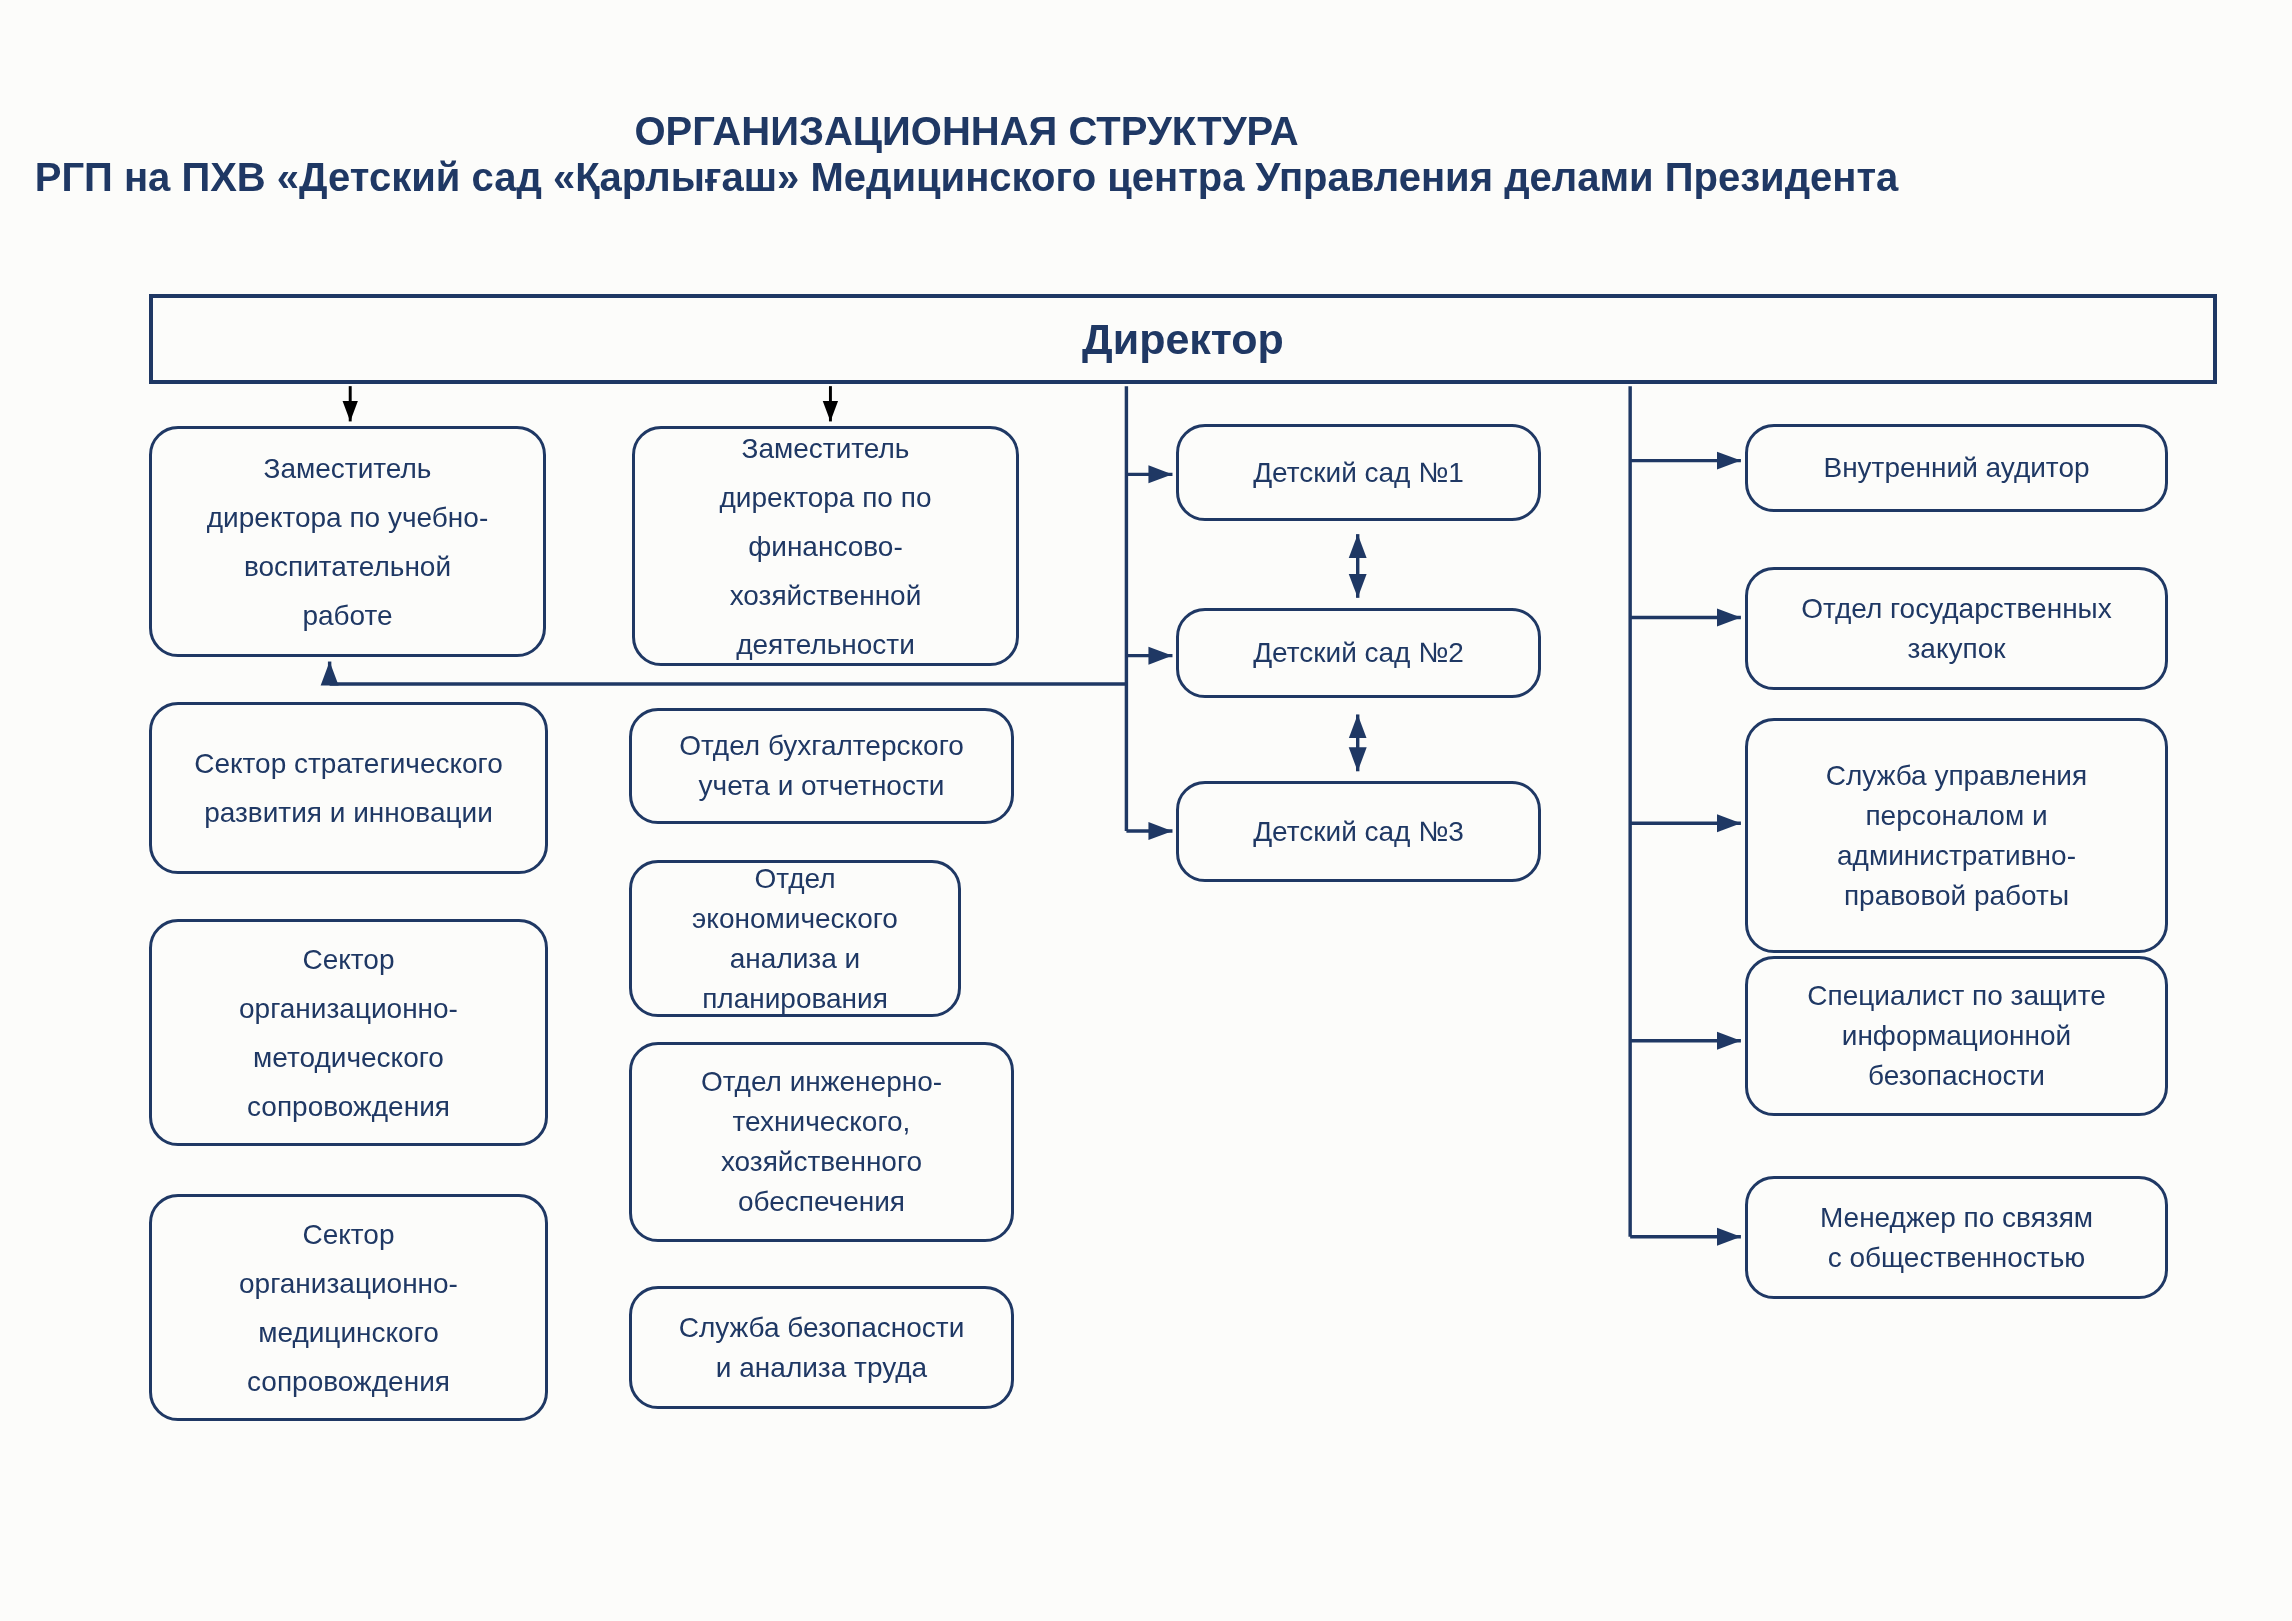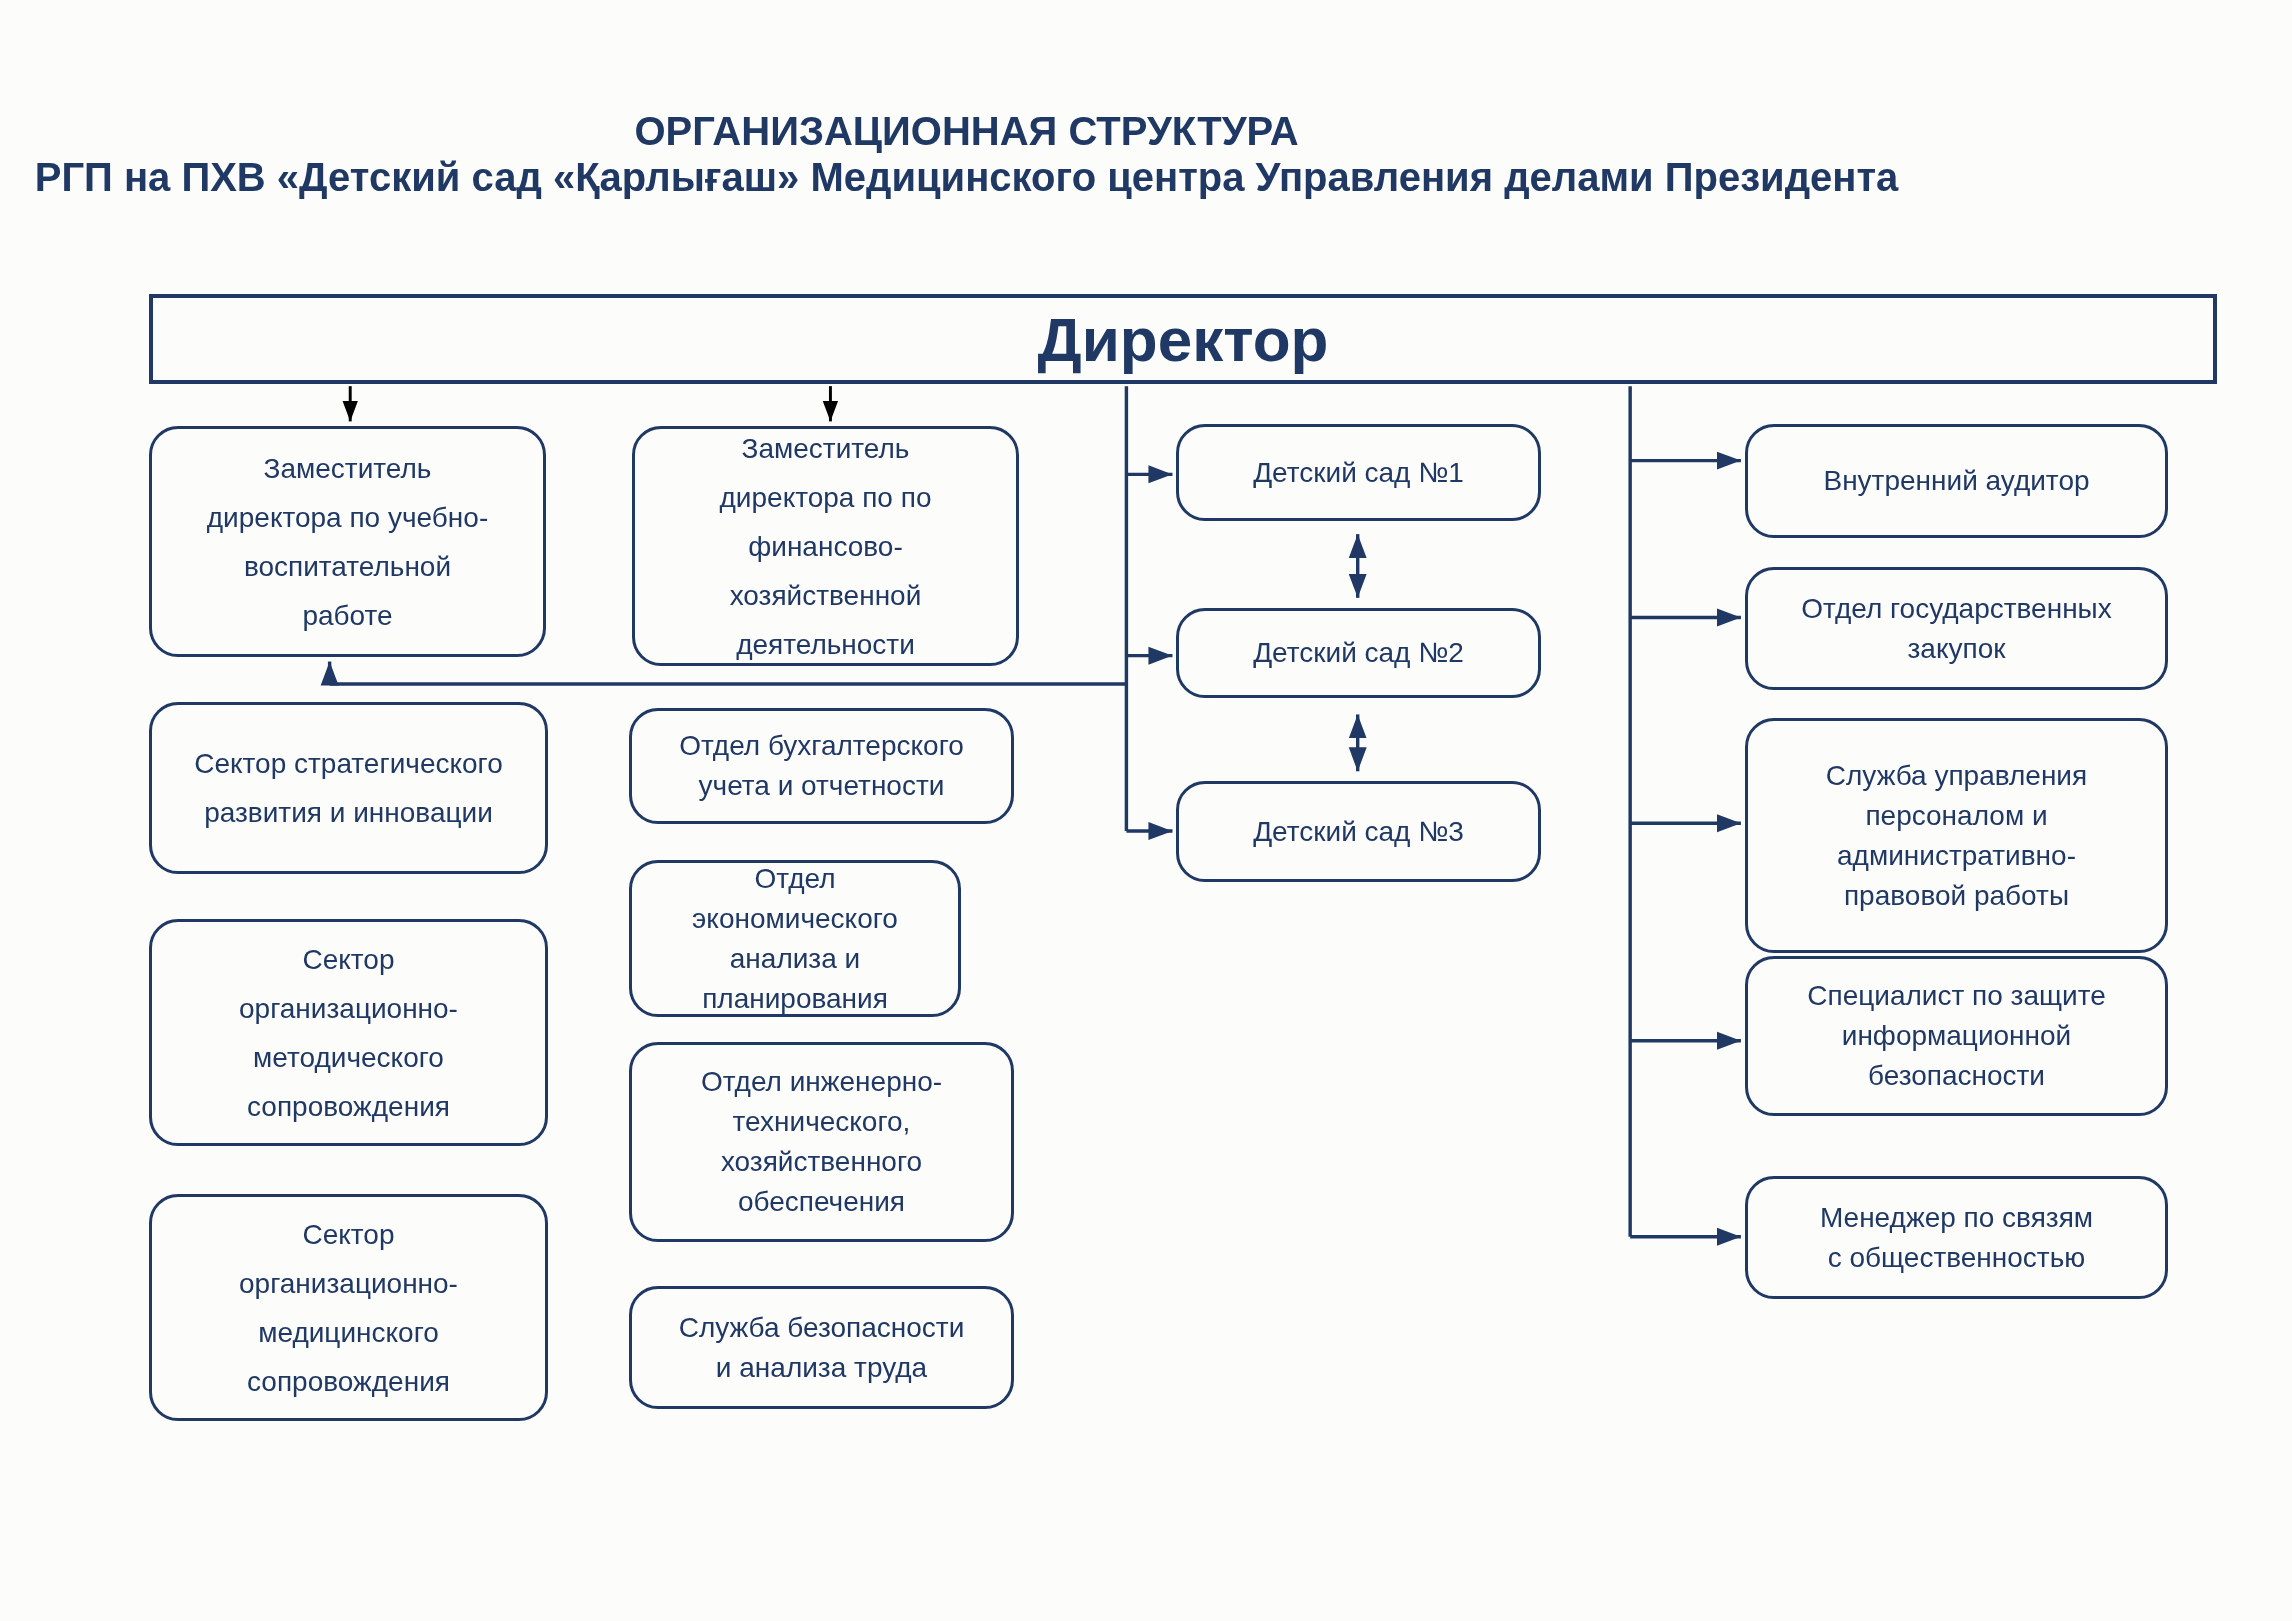--- a/index.html
+++ b/index.html
@@ -43,21 +43,21 @@
     font-size:28px;
     line-height:40px;
     padding:0 27.4px;
     box-sizing:border-box;
   }
   .box.airy{ line-height:49px; }
   .box.director{
     border-radius:0;
     border-width:4.9px;
     font-weight:bold;
-    font-size:62px;
+    font-size:43px;
     line-height:55px;
     padding:8px;
   }
 </style>
 </head>
 <body>
 
 <div id="canvas">
 
   <div class="title">
@@ -138,21 +138,21 @@
 технического,
 хозяйственного
 обеспечения</div>
   <div class="box" style="left:629px; top:1286px; width:385px; height:123px;">Служба безопасности
 и анализа труда</div>
 
   <div class="box" style="left:1176px; top:424px; width:365px; height:97px;">Детский сад №1</div>
   <div class="box" style="left:1176px; top:608px; width:365px; height:90px;">Детский сад №2</div>
   <div class="box" style="left:1176px; top:781px; width:365px; height:101px;">Детский сад №3</div>
 
-  <div class="box" style="left:1745px; top:424px; width:423px; height:114px;">Внутренний аудитор</div>
+  <div class="box" style="left:1745px; top:424px; width:423px; height:88px;">Внутренний аудитор</div>
   <div class="box" style="left:1745px; top:567px; width:423px; height:123px;">Отдел государственных
 закупок</div>
   <div class="box" style="left:1745px; top:718px; width:423px; height:235px;">Служба управления
 персоналом и
 административно-
 правовой работы</div>
   <div class="box" style="left:1745px; top:956px; width:423px; height:160px;">Специалист по защите
 информационной
 безопасности</div>
   <div class="box" style="left:1745px; top:1176px; width:423px; height:123px;">Менеджер по связям

